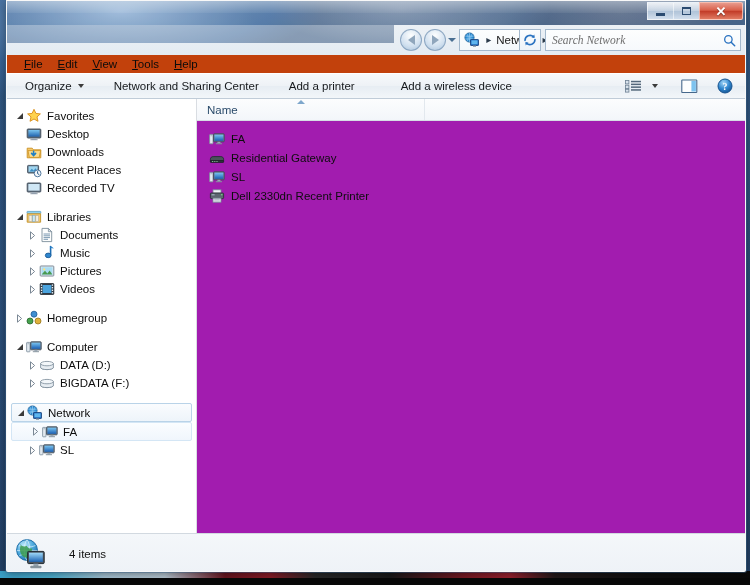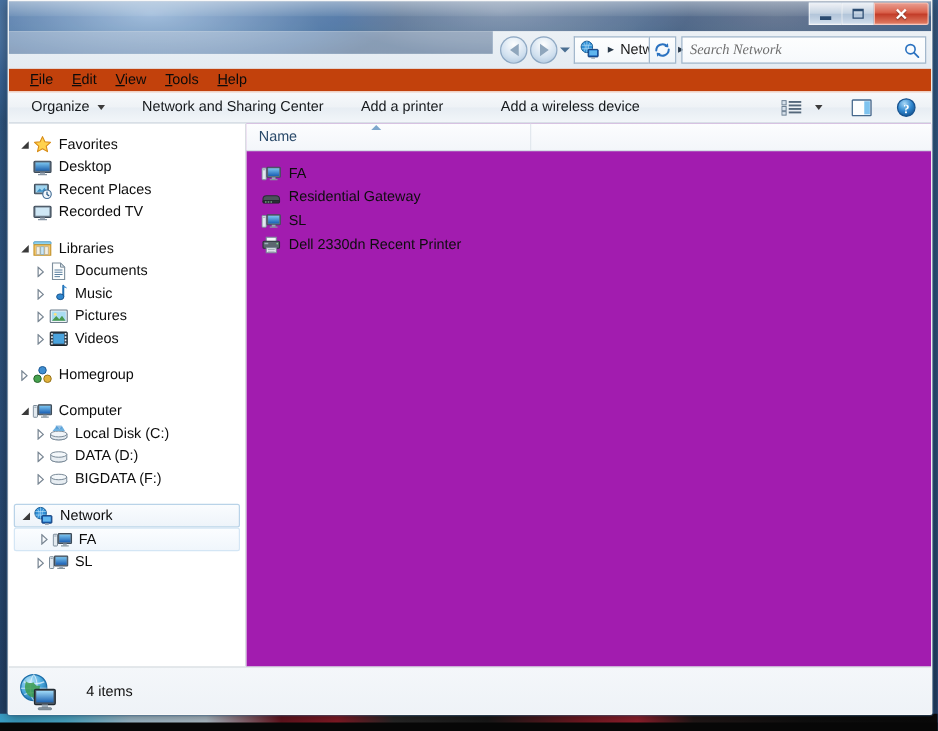--- a/index.html
+++ b/index.html
@@ -512,20 +512,30 @@
                   <stop offset="100%" stop-color="#1f62ad"></stop>
             </linearGradient>
               </defs>
             <rect x="6" y="12" width="4" height="1.6" fill="#9facb9"></rect>
             <rect x="4.4" y="13.2" width="7.2" height="1" fill="#8795a3"></rect>
           </svg>
         </span>
         <span class="nav-label">Desktop</span>
       </div>
 
+      <div class="nav-row indent-1">
+        <span class="nav-icon">
+          <svg width="16" height="16" viewBox="0 0 16 16">
+            <path d="M1.2 4.2h5l1.3 1.6h7.3v8H1.2z" fill="#f6c96a" stroke="#c98f20" stroke-width="0.9"></path>
+            <path d="M2 6.6h12.6l-1.4 6.8H3.3z" fill="#fddc8c" stroke="#c98f20" stroke-width="0.8"></path>
+            <path d="M7.6 7.2v3.4M5.6 9.4l2 2.2 2-2.2" stroke="#1f7fc4" stroke-width="1.6" fill="none" stroke-linecap="round"></path>
+          </svg>
+        </span>
+        <span class="nav-label">Downloads</span>
+      </div>
 
       <div class="nav-row indent-1">
         <span class="nav-icon">
           <svg width="16" height="16" viewBox="0 0 16 16">
             <rect x="1.6" y="3.4" width="11" height="7.6" rx="0.7" fill="#6a7b8b" stroke="#3f4e5c" stroke-width="0.9"></rect>
             <rect x="2.6" y="4.3" width="9" height="5.6" fill="#9fd4ef"></rect>
             <path d="M3.4 9.4l2.4-2.6 1.8 1.8 2-2.4 1.8 3.2z" fill="#3c8ec4"></path>
             <circle cx="11.6" cy="11.4" r="3.4" fill="#f2f6fa" stroke="#3f6a94" stroke-width="0.9"></circle>
             <path d="M11.6 9.6v2l1.4.9" stroke="#2a5a86" stroke-width="1" fill="none" stroke-linecap="round"></path>
           </svg>
@@ -682,37 +692,20 @@
                   <stop offset="100%" stop-color="#1a5fb4"></stop>
             </linearGradient>
               </defs>
             <rect x="8.4" y="10.8" width="3" height="1.6" fill="#9aa8b5"></rect>
             <rect x="6.8" y="12.2" width="6.2" height="1" fill="#87959f"></rect>
           </svg>
         </span>
         <span class="nav-label head">Computer</span>
       </div>
 
-      <div class="nav-row indent-2">
-        <span class="expander">
-          <svg width="7" height="9" viewBox="0 0 7 9">
-              <path d="M1.5 0.8L5.6 4.5 1.5 8.2z" fill="none" stroke="#7a8794" stroke-width="1"></path>
-            </svg>
-        </span>
-        <span class="nav-icon">
-          <svg width="16" height="16" viewBox="0 0 16 16">
-            <ellipse cx="8" cy="10.6" rx="6.6" ry="2.3" fill="#cfd8e0" stroke="#7a8a98" stroke-width="0.8"></ellipse>
-            <path d="M1.4 8.2v2.4a6.6 2.3 0 0 0 13.2 0V8.2z" fill="#e3eaf0" stroke="#7a8a98" stroke-width="0.8"></path>
-            <ellipse cx="8" cy="8.2" rx="6.6" ry="2.3" fill="#f0f4f8" stroke="#7a8a98" stroke-width="0.8"></ellipse>
-            <path d="M3 5.8l3.4-4 2.2 2.3 2-2.3 2.4 4z" fill="#5fa8dd" opacity="0.9"></path>
-            <rect x="5.6" y="1.4" width="4.8" height="2.6" fill="#3f8ed0" opacity="0.55"></rect>
-          </svg>
-        </span>
-        <span class="nav-label">Local Disk (C:)</span>
-      </div>
 
       <div class="nav-row indent-2">
         <span class="expander">
           <svg width="7" height="9" viewBox="0 0 7 9">
               <path d="M1.5 0.8L5.6 4.5 1.5 8.2z" fill="none" stroke="#7a8794" stroke-width="1"></path>
             </svg>
         </span>
         <span class="nav-icon">
           <svg width="16" height="16" viewBox="0 0 16 16">
             <ellipse cx="8" cy="10.4" rx="6.4" ry="2.2" fill="#cfd8e0" stroke="#7a8a98" stroke-width="0.8"></ellipse>

